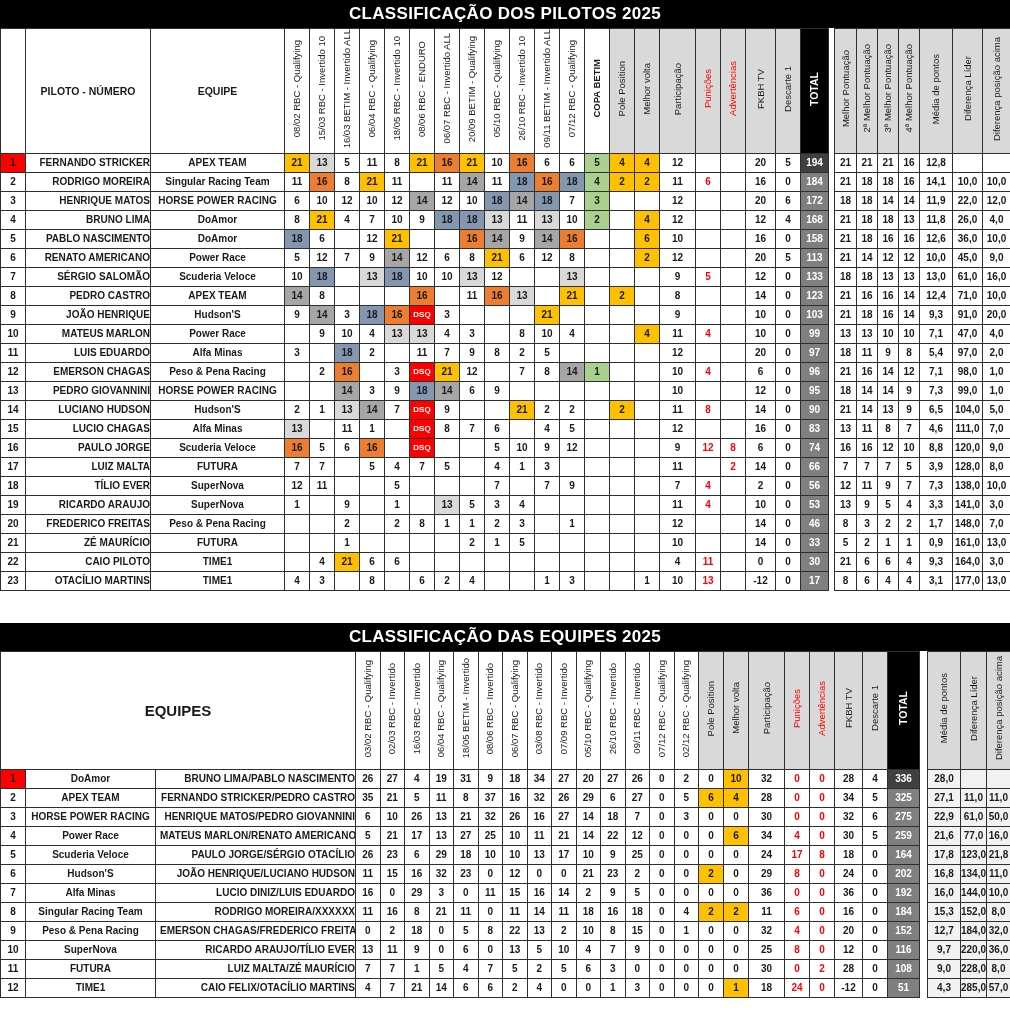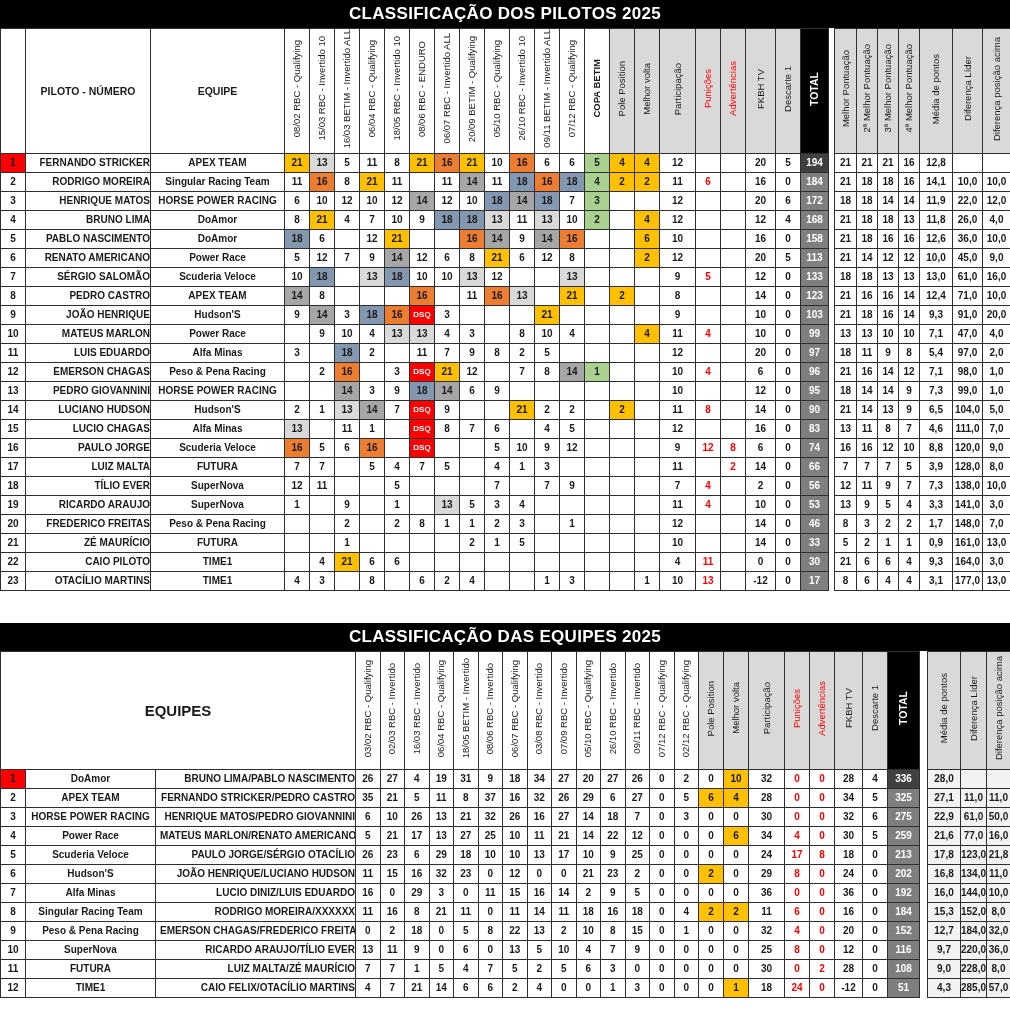--- a/index.html
+++ b/index.html
@@ -1318,21 +1318,21 @@
         <td>25</td>
         <td>0</td>
         <td>0</td>
         <td>0</td>
         <td>0</td>
         <td>24</td>
         <td class="red">17</td>
         <td class="red">8</td>
         <td>18</td>
         <td>0</td>
-        <td class="tot">213</td>
+        <td class="tot">164</td>
         <td class="gap"></td>
         <td class="lt">17,8</td>
         <td class="lt">123,0</td>
         <td class="lt">21,8</td>
       </tr>
       <tr>
         <td class="pos">6</td>
         <td class="tm">Hudson'S</td>
         <td class="dr">JOÃO HENRIQUE/LUCIANO HUDSON</td>
         <td>11</td>

